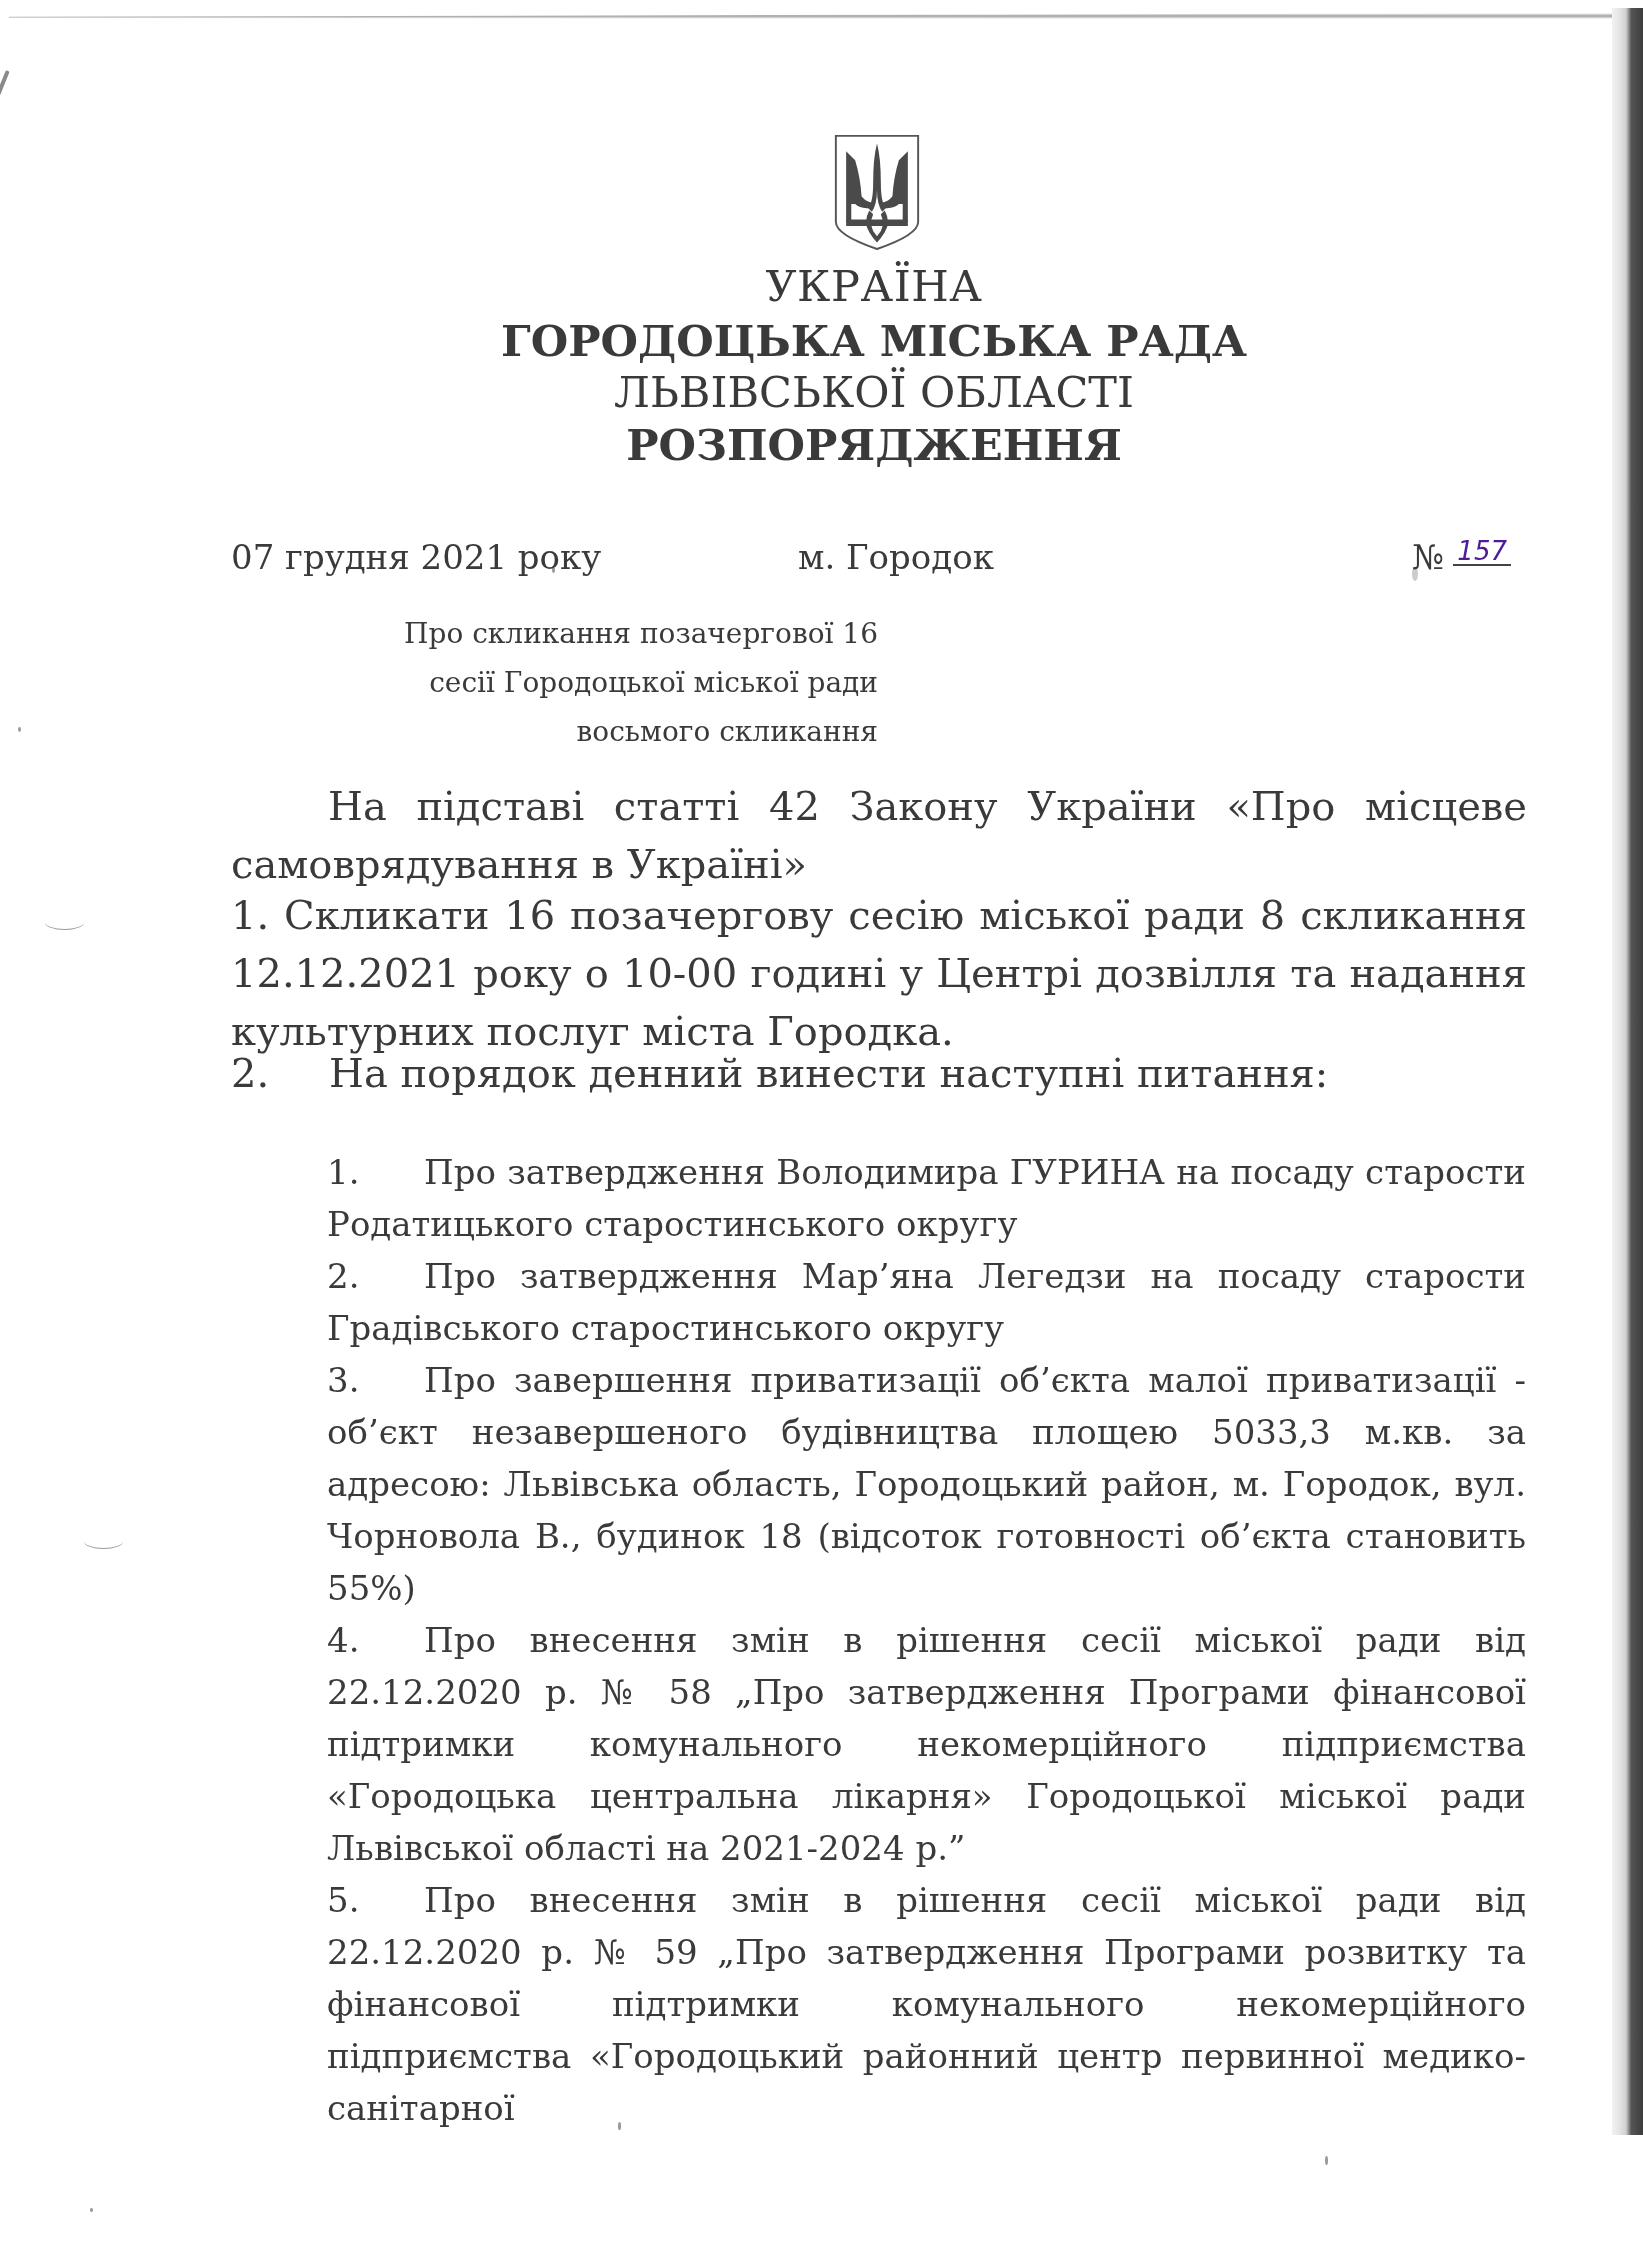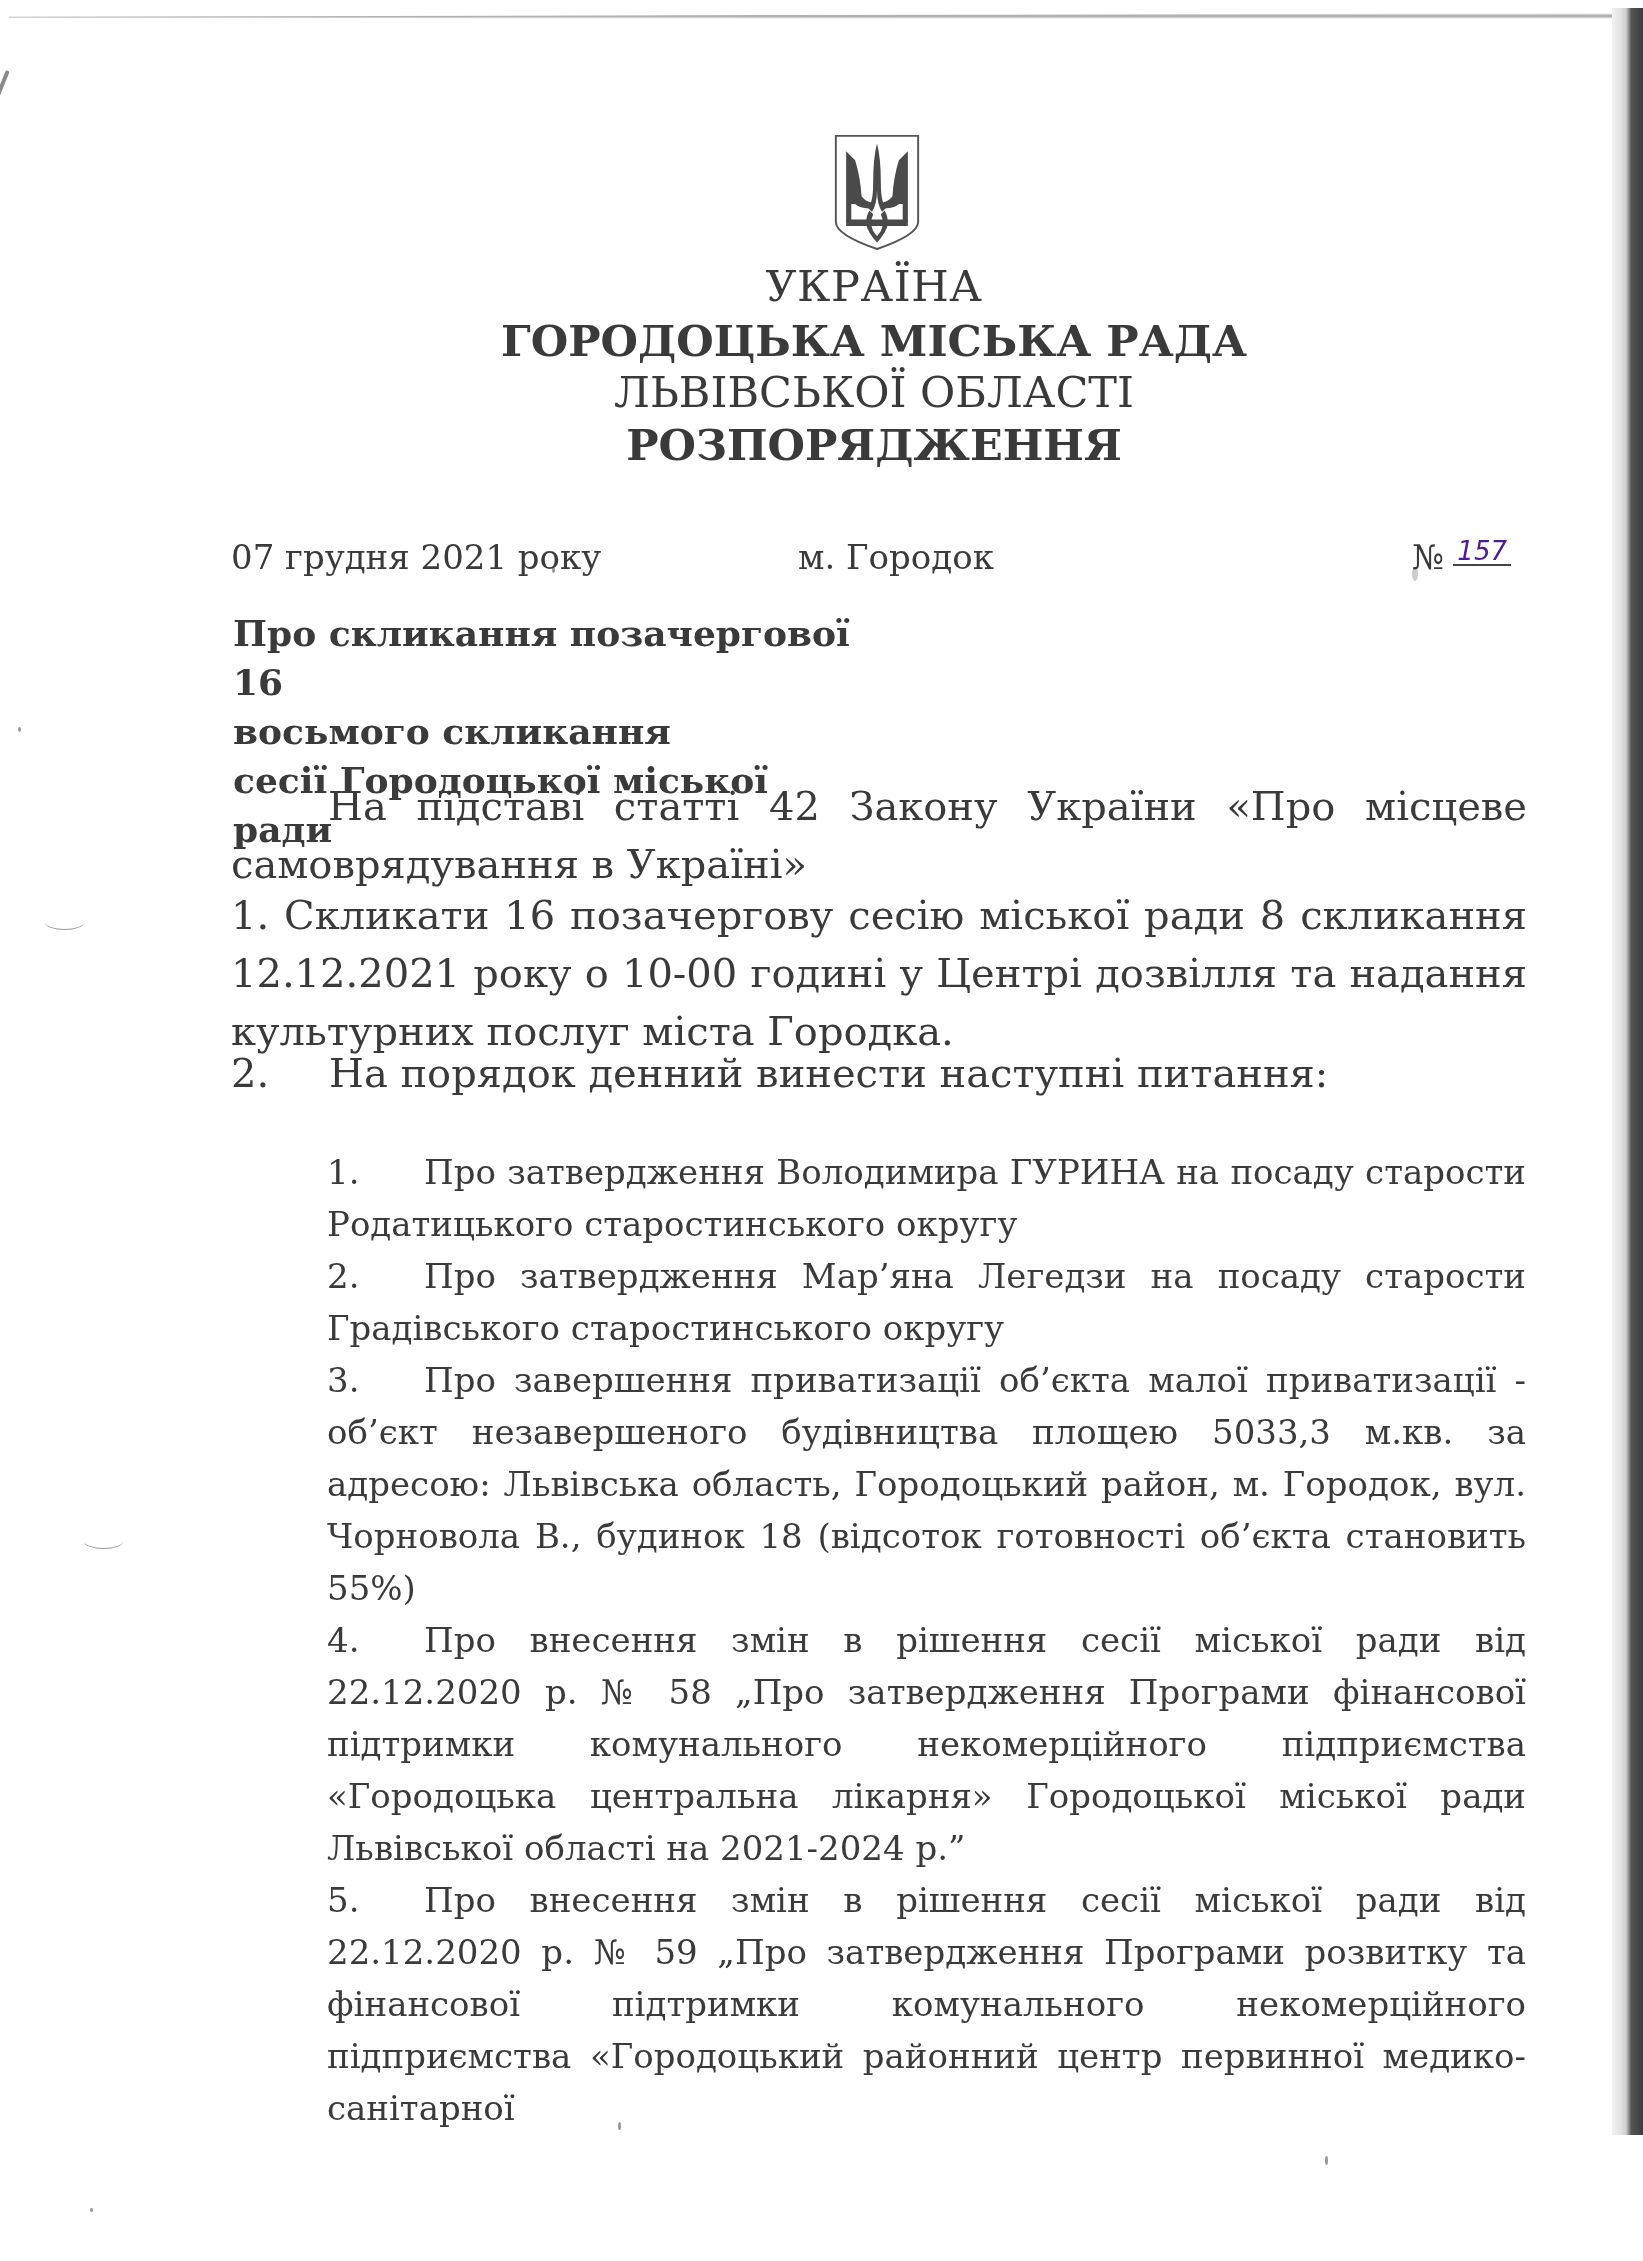--- a/index.html
+++ b/index.html
@@ -118,24 +118,25 @@
       text-align: center;
       vertical-align: 9px;
       line-height: 26px;
     }
 
     
     .subject {
       position: absolute;
       left: 233px;
       top: 609px;
-      font-size: 36px;
-      font-weight: bold;
+      font-size: 28px;
+      font-weight: normal;
       line-height: 49px;
       width: 645px;
+      text-align: right;
     }
 
     
     .body-text {
       position: absolute;
       left: 231px;
       width: 1296px;
       font-size: 40px;
       line-height: 58px;
       text-align: justify;
@@ -190,22 +191,22 @@
 <div class="header h-doctype">РОЗПОРЯДЖЕННЯ</div>
 
 <div class="meta meta-date">07 грудня 2021 року</div>
 <div class="meta meta-city">м. Городок</div>
 <div class="meta meta-num">
   <span class="num-sign">№</span><span class="num-value">157</span>
 </div>
 
 <div class="subject">
   <div>Про скликання позачергової 16</div>
+  <div>сесії Городоцької міської ради</div>
   <div>восьмого скликання</div>
-  <div>сесії Городоцької міської ради</div>
 </div>
 
 <div class="body-text p-intro">На підставі статті 42 Закону України «Про місцеве самоврядування в Україні»</div>
 <div class="body-text p-one">1. Скликати 16 позачергову сесію міської ради 8 скликання 12.12.2021 року о 10-00 годині у Центрі дозвілля та надання культурних послуг міста Городка.</div>
 <div class="body-text p-two">
   <span class="lbl">2.</span><span>На порядок денний винести наступні питання:</span>
 </div>
 
 <div class="agenda">
   <p class="agenda-item"><span class="n">1.</span><span>Про затвердження Володимира ГУРИНА на посаду старости Родатицького старостинського округу</span></p>

